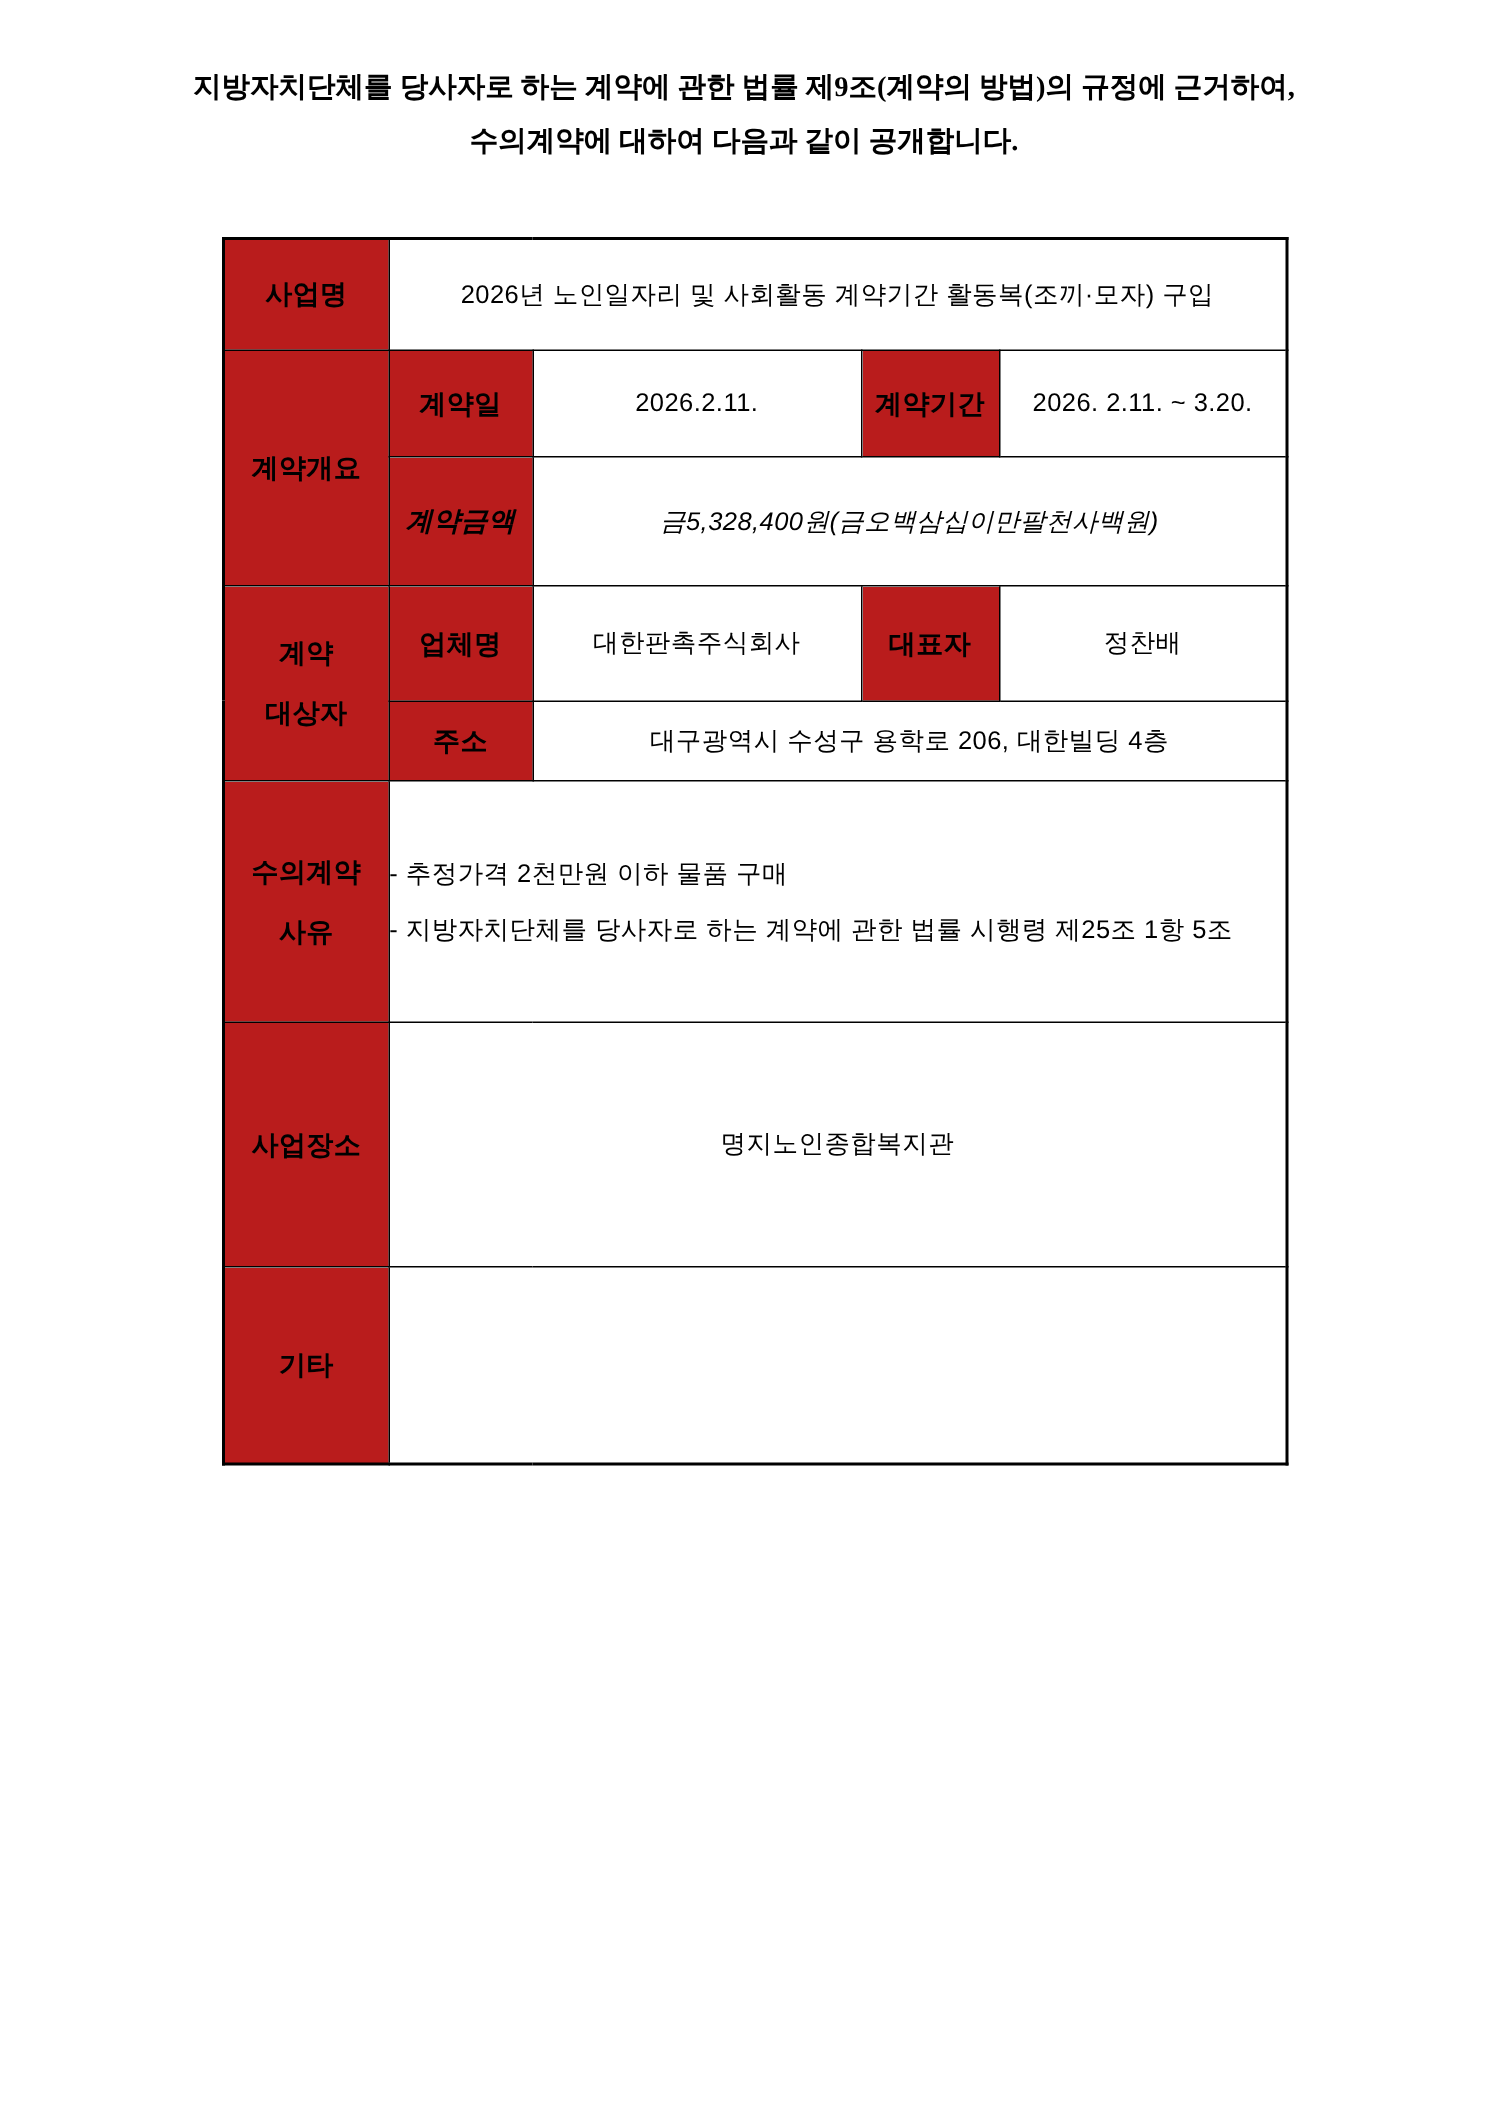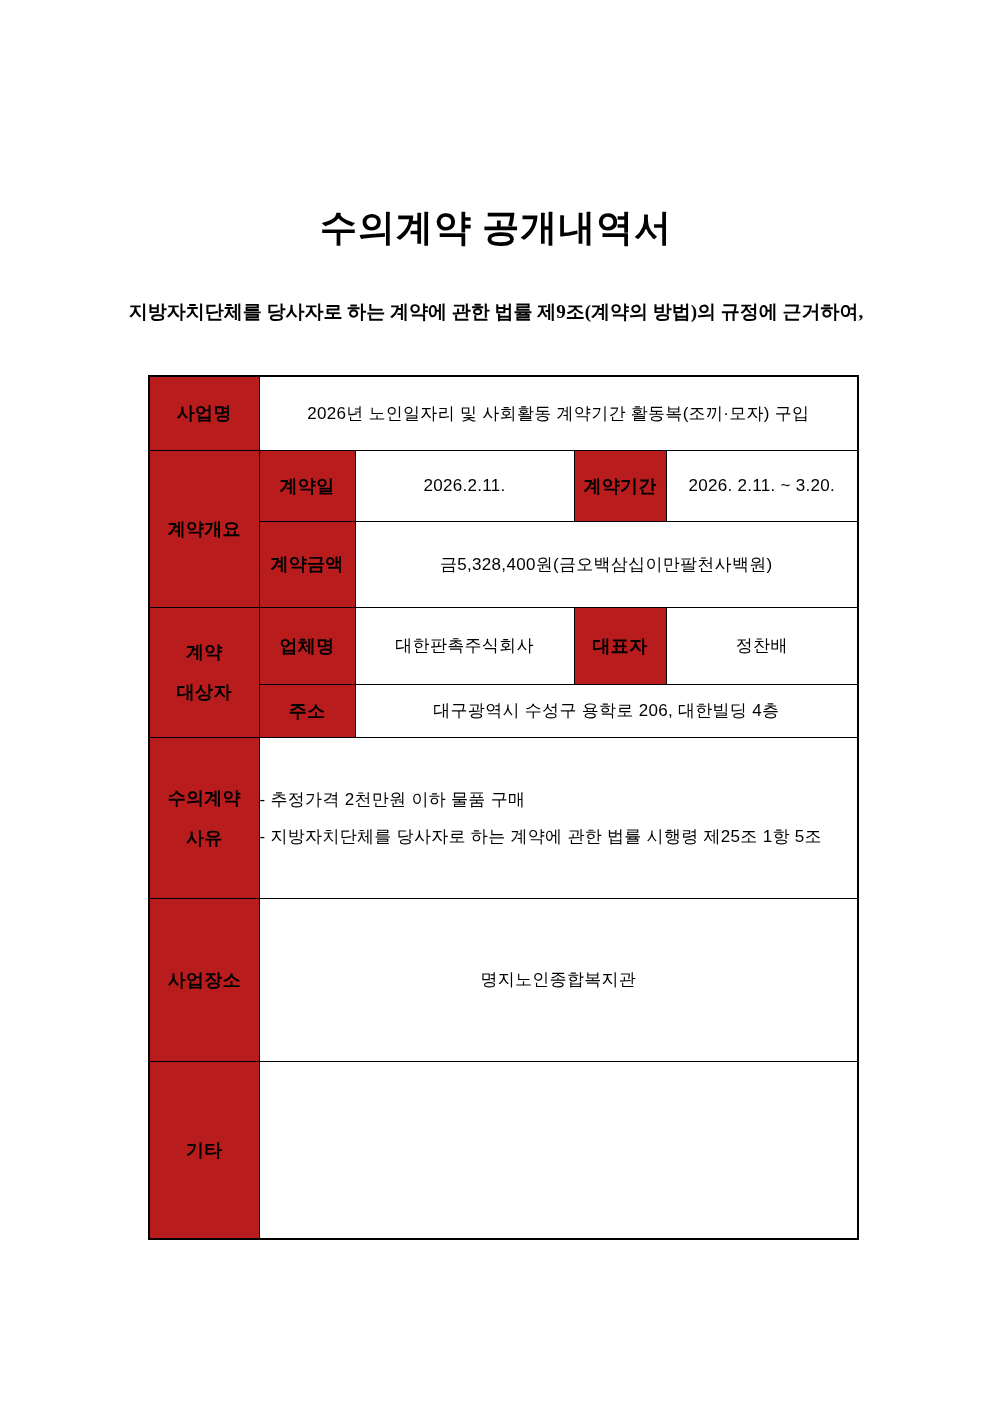--- a/index.html
+++ b/index.html
@@ -54,36 +54,36 @@
   .contract-table td.multiline {
     white-space: pre-line;
     line-height: 40px;
   }
   .contract-table td.reason-cell {
     text-align: left;
     line-height: 37px;
   }
   tr.r1 { height: 74px; }
   tr.r2 { height: 71px; }
-  tr.r3 { height: 86px; }
+  tr.r3 { height: 86px; font-style: italic; }
   tr.r4 { height: 77px; padding-left: 48px; }
   tr.r5 { height: 53px; }
   tr.r6 { height: 161px; }
   tr.r7 { height: 163px; }
-  tr.r8 { height: 178px; }
+  tr.r8 { height: 132px; }
 </style>
 </head>
 <body>
 
 <div class="page">
 
-  <h1 class="title">수의계약 공개내역서</h1>
 
   <div class="subtitle">
     <div>지방자치단체를 당사자로 하는 계약에 관한 법률 제9조(계약의 방법)의 규정에 근거하여,</div>
+    <div>수의계약에 대하여 다음과 같이 공개합니다.</div>
   </div>
 
   <table class="contract-table">
     <colgroup>
       <col style="width:110px">
       <col style="width:96px">
       <col style="width:219px">
       <col style="width:92px">
       <col style="width:192px">
     </colgroup>

